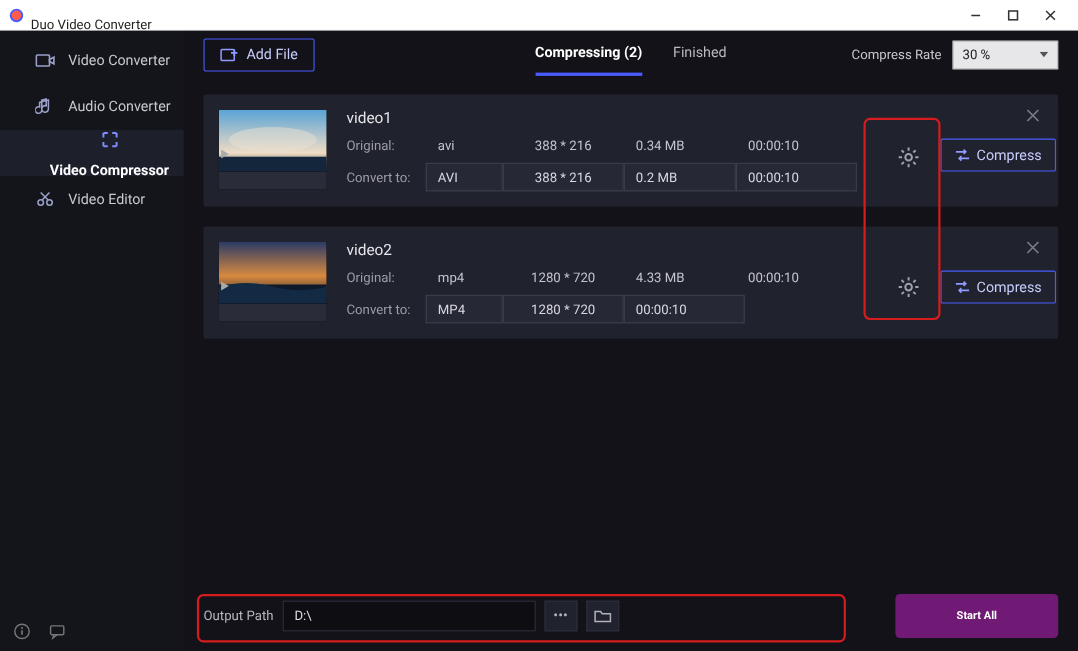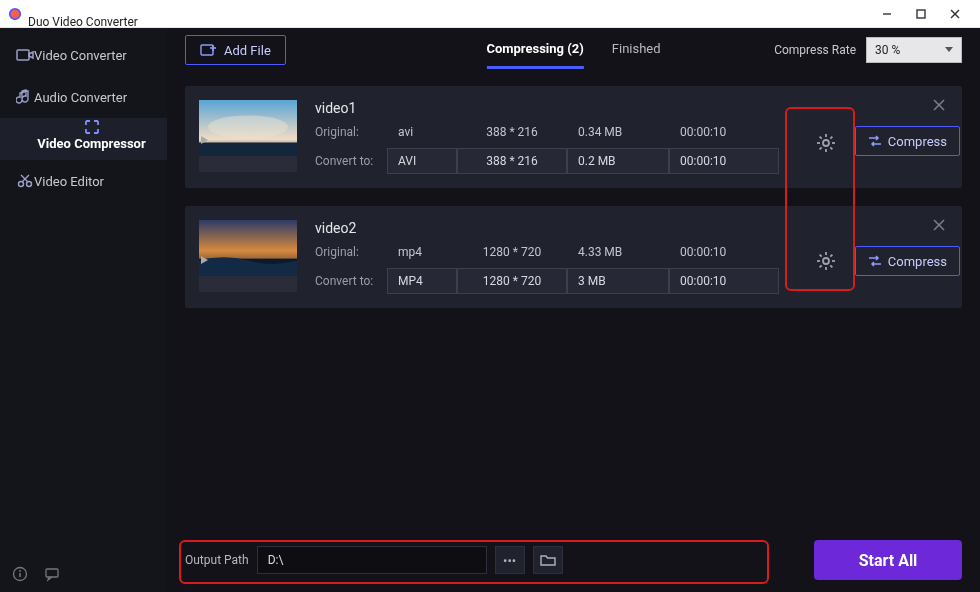--- a/index.html
+++ b/index.html
@@ -3,21 +3,21 @@
 <meta charset="utf-8">
 <style>
 * { margin: 0; padding: 0; box-sizing: border-box; font-family: -apple-system, "Segoe UI", Roboto, sans-serif; }
 body { width: 980px; height: 592px; background: #fff; overflow: hidden; }
 .titlebar { height: 28px; background: #fff; display: flex; align-items: center; padding: 0 8px; border-bottom: 1px solid #e6e6e6; }
 .titlebar .logo { width: 14px; height: 14px; margin-right: 6px; display:inline-flex; align-items:center; justify-content:center; }
 .titlebar .title { font-size: 12px; color: #222; flex: 1; margin-top: 16px; }
 .titlebar .winbtn { width: 34px; height: 28px; display: inline-flex; align-items: center; justify-content: center; color: #333; }
 .app { display: flex; height: calc(592px - 28px); background: #121218; }
 .sidebar { width: 167px; background: #14151b; padding-top: 6px; position: relative; }
-.side-item { height: 42px; display: flex; align-items: center; padding-left: 16px; color: #c8c9d0; font-size: 13px; }
+.side-item { height: 42px; display: flex; align-items: center; padding-left: 32px; color: #c8c9d0; font-size: 13px; gap: 12px; }
 .side-item.active { background: #1d1f2a; font-weight: 700; color: #fff; flex-direction: column; }
 .side-item .icon { width: 18px; height: 18px; display:inline-flex; align-items:center; justify-content:center; }
 .side-bottom { position: absolute; bottom: 10px; left: 12px; display:flex; gap:16px; }
 .side-bottom .mini-icon { width:16px; height:16px; color:#777; display:inline-flex; align-items:center; justify-content:center; }
 .main { flex: 1; display: flex; flex-direction: column; background: #121218; }
 .header { height: 44px; display: flex; align-items: center; padding: 16px 18px; gap: 0; position: relative; }
 .add-file { border: 1px solid #4a5cff; color: #c8cefc; background: transparent; height: 30px; padding: 0 14px; display: inline-flex; align-items: center; gap: 8px; font-size: 13px; border-radius: 2px; }
 .tabs { position:absolute; left:50%; transform:translateX(-50%); display:flex; gap:28px; }
 .tab { font-size: 13px; color: #b8b9c1; padding: 10px 0; }
 .tab.active { color: #fff; font-weight: 700; border-bottom: 3px solid #4a5cff; }
@@ -41,21 +41,21 @@
 .compress-btn { border:1px solid #4a5cff; color:#c8cefc; background:transparent; height:30px; padding:0 12px; font-size:13px; display:inline-flex; align-items:center; gap:6px; border-radius:2px; position:absolute; right:2px; top:40px; }
 .gear { position:absolute; right:143px; width:22px; height:22px; color:#a0a1ad; display:inline-flex; align-items:center; justify-content:center; }
 .gear.g1 { top:60px; } .gear.g2 { top:178px; }
 .red-gear { position:absolute; border:2px solid #d61c1c; border-radius:6px; right:125px; top:35px; width:70px; height:184px; }
 .footer { height: 64px; display:flex; align-items:center; padding:0 18px; position:relative; }
 .out-wrap { display:flex; align-items:center; gap:8px; }
 .out-label { color:#b6b7c2; font-size:12px; }
 .out-input { width:230px; height:28px; background:#0d0d12; border:1px solid #2e2f3c; color:#dcdce3; font-size:12px; padding:0 10px; }
 .out-dots, .out-folder { width:30px; height:28px; background:#20222d; border:1px solid #2e2f3c; display:inline-flex; align-items:center; justify-content:center; color:#b0b1bc; font-size:13px; }
 .red-out { position:absolute; border:2px solid #d61c1c; border-radius:6px; left:12px; top:12px; width:590px; height:44px; }
-.start-all { margin-left:auto; width:148px; height:40px; background:#6d28d9; color:#fff; font-size:16px; font-weight:700; border:0; border-radius:4px; }
+.start-all { margin-left:auto; width:148px; height:40px; background:#701a75; color:#fff; font-size:10px; font-weight:700; border:0; border-radius:4px; }
 svg { display:block; }
 </style>
 </head>
 <body>
 
 <div class="titlebar">
   <span class="logo">
     <svg viewBox="0 0 16 16">
         <circle cx="8" cy="8" r="6" fill="#ff5c4a" stroke="#4a5cff" stroke-width="2"></circle>
       </svg>
@@ -250,21 +250,20 @@
               <span class="cell c-res">1280 * 720</span>
               <span class="cell c-size">4.33 MB</span>
               <span class="cell c-dur">00:00:10</span>
             </div>
           </div>
           <div class="row convert">
             <span class="label">Convert to:</span>
             <div class="cells">
               <span class="cell c-fmt">MP4</span>
               <span class="cell c-res">1280 * 720</span>
-              <span class="cell c-size">3 MB</span>
               <span class="cell c-dur">00:00:10</span>
             </div>
           </div>
         </div>
         <span class="closex">
             <svg viewBox="0 0 18 18">
               <line x1="4" y1="4" x2="14" y2="14" stroke="#7a7b88" stroke-width="1.6"></line>
               <line x1="14" y1="4" x2="4" y2="14" stroke="#7a7b88" stroke-width="1.6"></line>
             </svg>
           </span>

